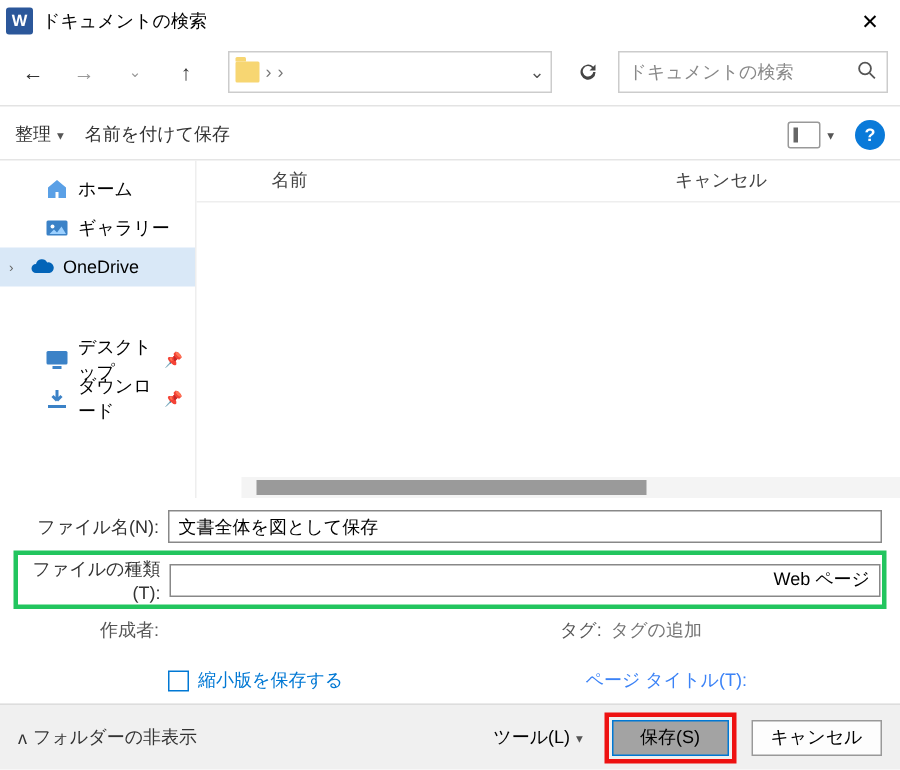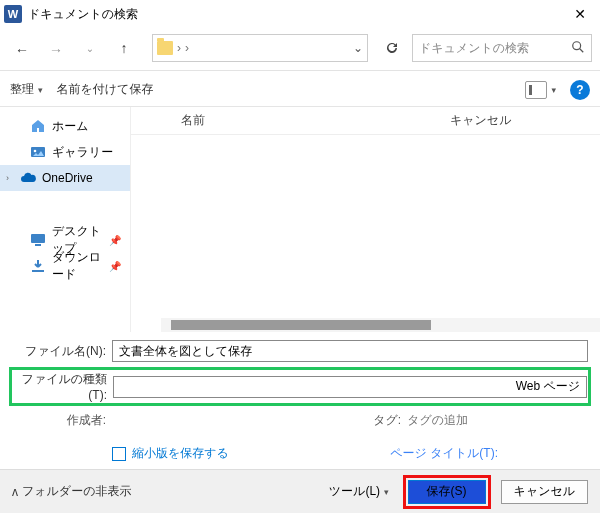--- a/index.html
+++ b/index.html
@@ -68,21 +68,21 @@
 .pt-label { margin-left: auto; margin-right: 90px; color: #3b82f6; }
 
 .btn-row { display: flex; justify-content: flex-end; margin-top: 10px; padding-right: 60px; }
 .btn { height: 24px; padding: 0 14px; border: 1px solid #999; background: #fdfdfd; display: flex; align-items: center; }
 
 .footer { position: absolute; bottom: 0; left: 0; right: 0; height: 44px; background: #f0f0f0; border-top: 1px solid #ddd; display: flex; align-items: center; padding: 0 12px; }
 .fold-toggle { display: flex; align-items: center; gap: 4px; color: #333; }
 .f-spacer { flex: 1; }
 .tool-drop { display: flex; align-items: center; gap: 4px; margin-right: 14px; }
 .save-wrap { border: 3px solid #e11; padding: 2px; margin-right: 10px; }
-.save-btn { height: 24px; width: 78px; border: 1px solid #0078d4; background: #1d4ed8; display: flex; align-items: center; justify-content: center; }
+.save-btn { height: 24px; width: 78px; border: 1px solid #0078d4; background: #a3a3a3; display: flex; align-items: center; justify-content: center; }
 .cancel-btn { height: 24px; padding: 0 12px; border: 1px solid #999; background: #fdfdfd; display: flex; align-items: center; }
 
 .divider { height: 1px; background: #e3e3e3; margin: 2px 0; }
 </style>
 </head>
 <body>
 
 <div class="titlebar">
   <div class="word-icon">W</div>
   <div class="title-text">ドキュメントの検索</div>

